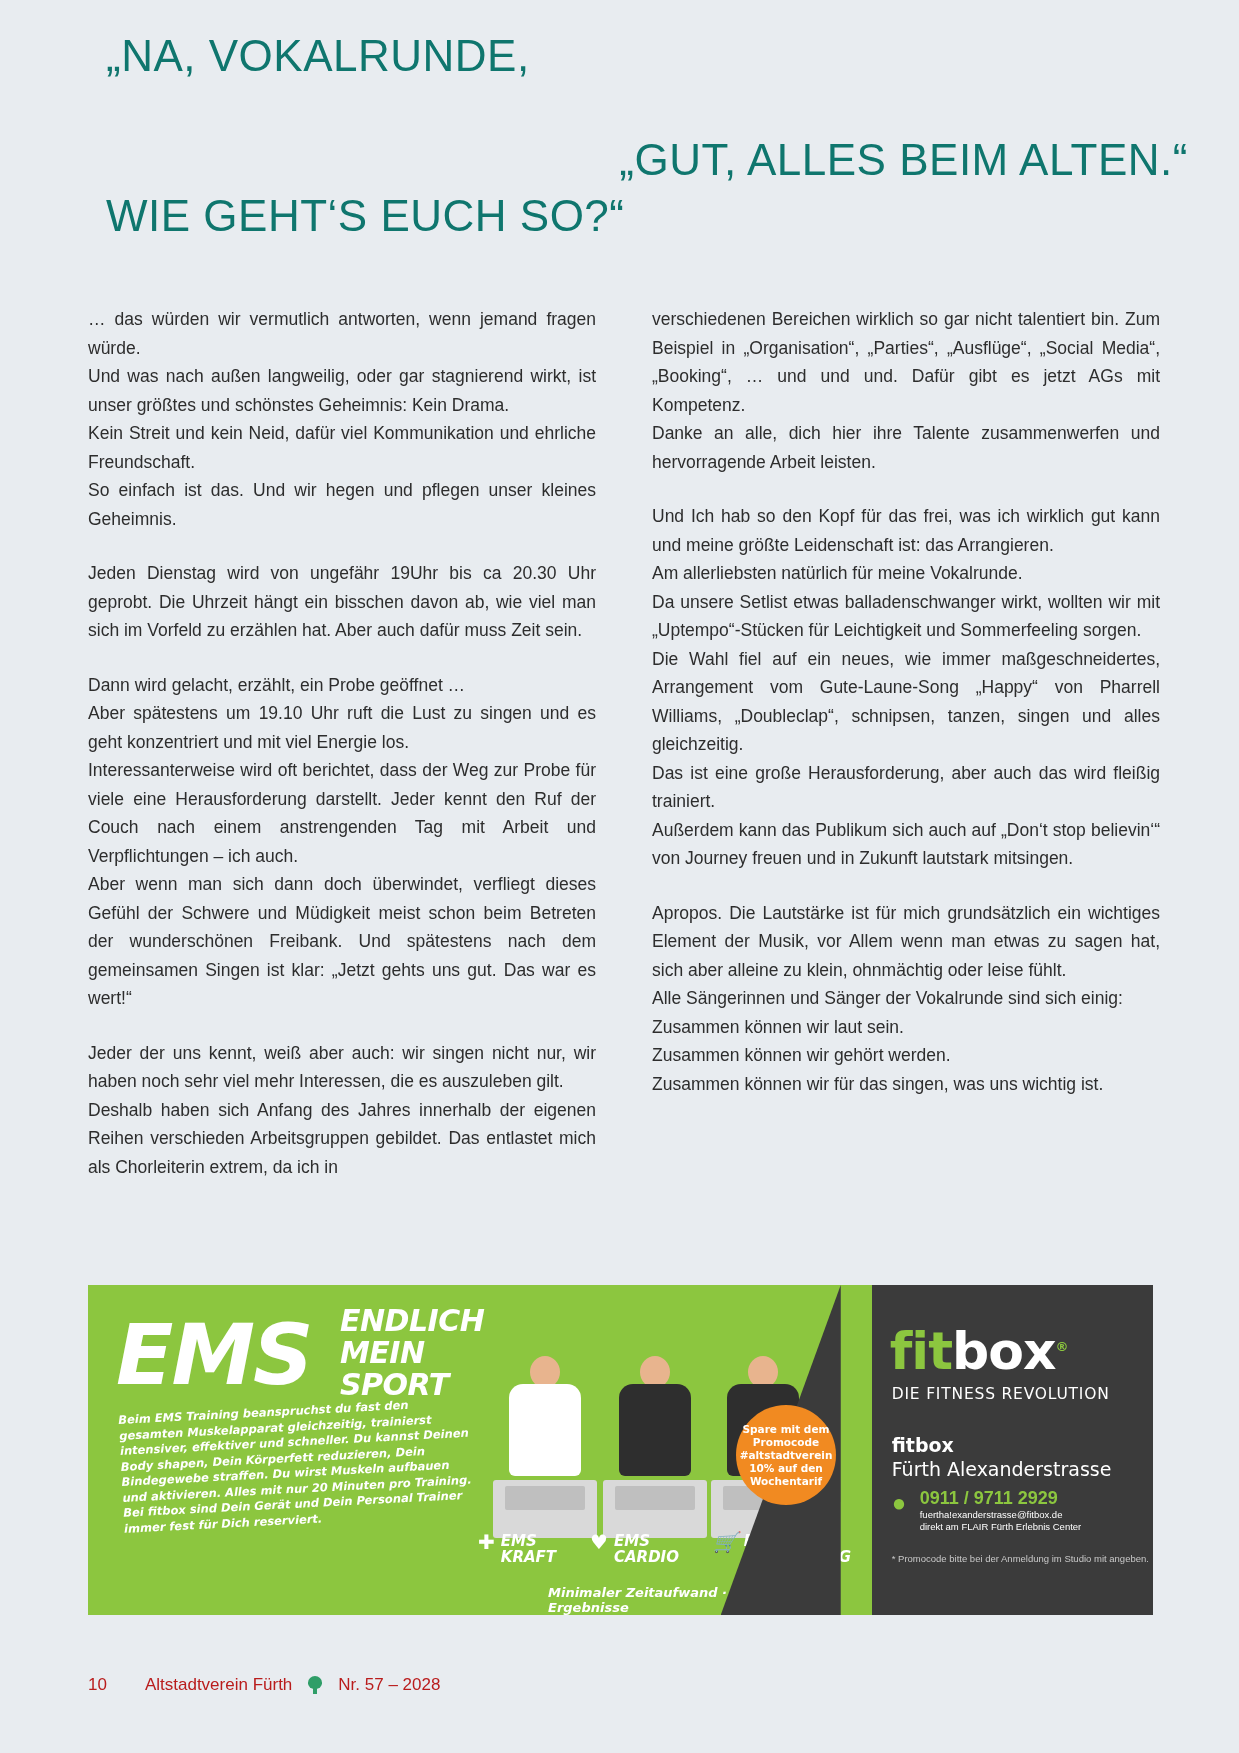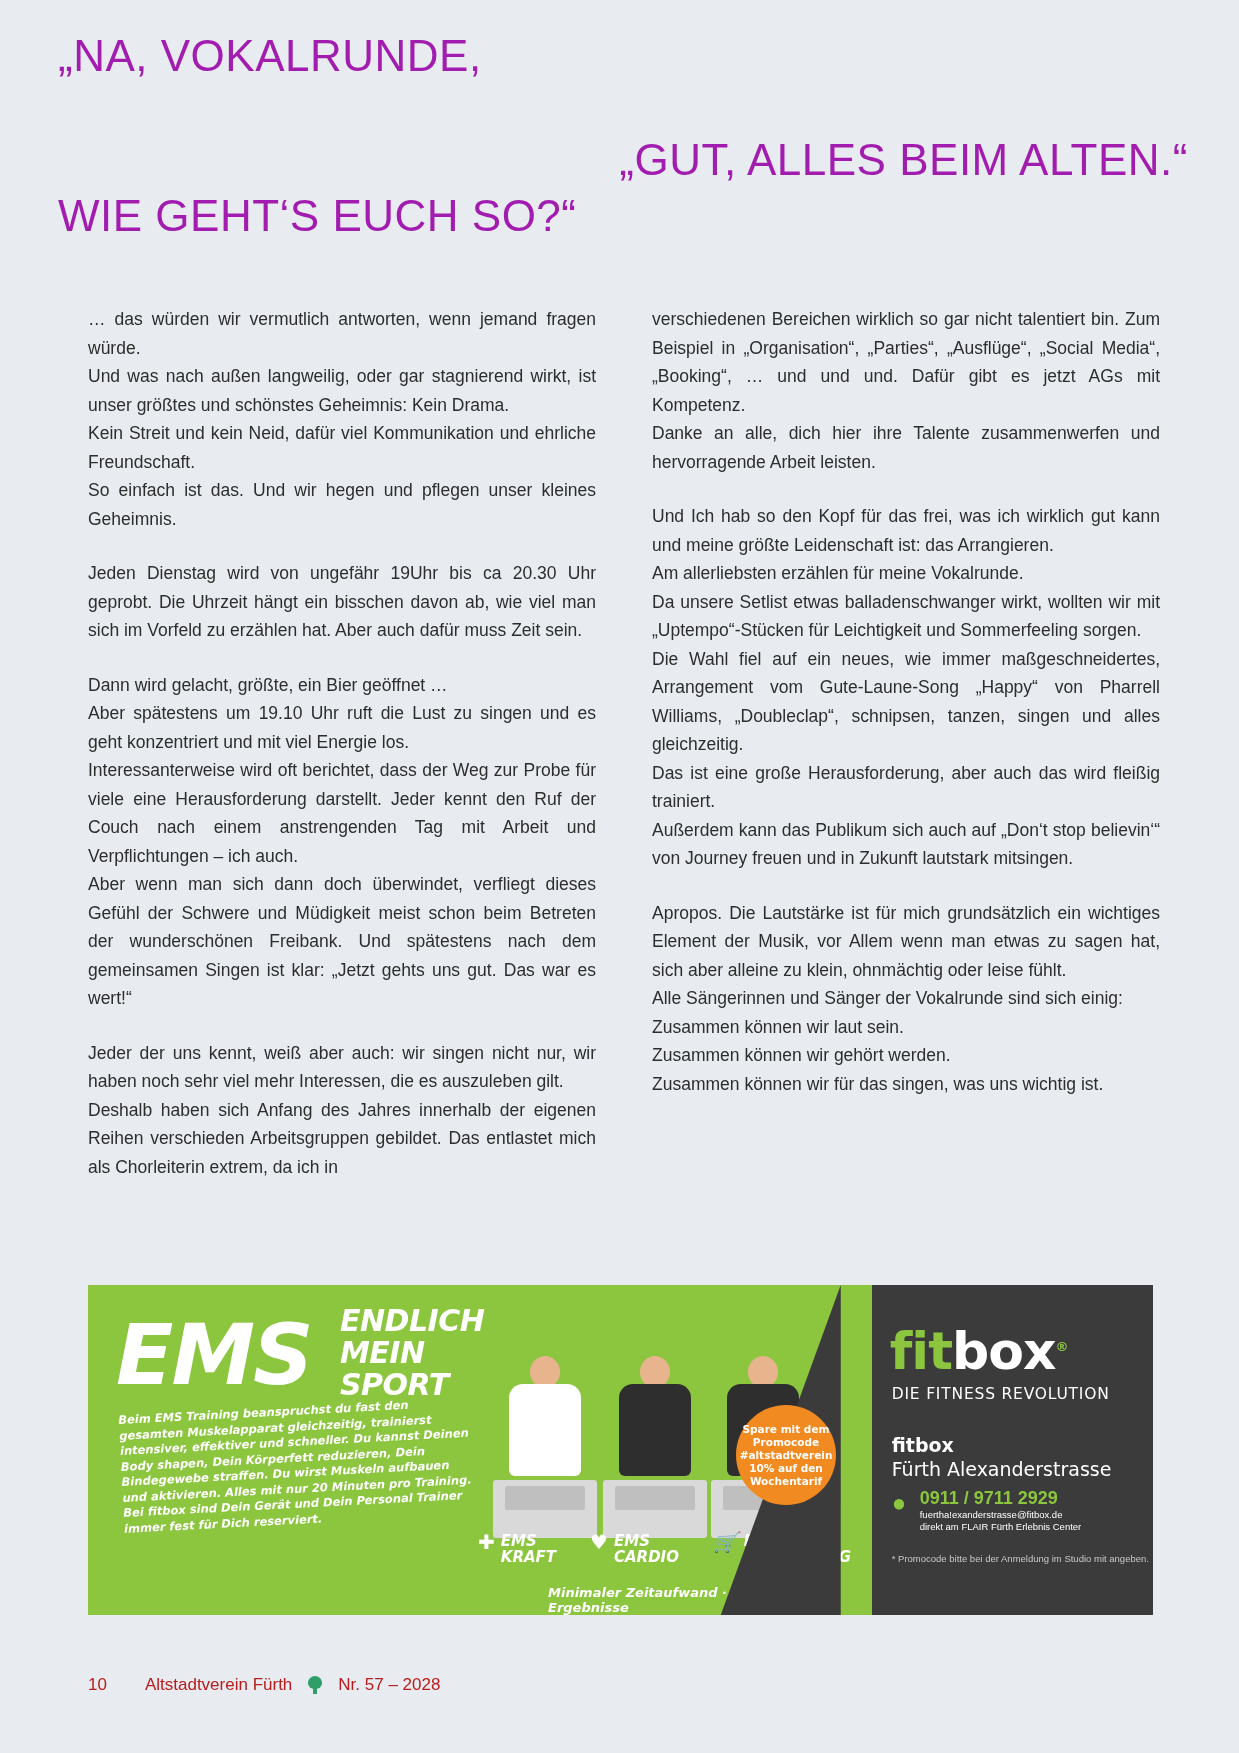--- a/index.html
+++ b/index.html
@@ -23,26 +23,27 @@
   }
 
   
   .headline {
     position: absolute;
     left: 58px;
     top: 28px;
     width: 1130px;
   }
   .headline .hl-line {
-    color: #a21caf;
+    color: #0f766e;
     font-size: 44px;
     line-height: 56px;
     letter-spacing: 0.5px;
     font-weight: 400;
     white-space: pre;
+    margin-left: 48px;
   }
   .headline .hl-line.right {
     text-align: right;
     margin-top: 48px;
   }
 
   
   .columns {
     position: absolute;
     left: 88px;
@@ -360,32 +361,32 @@
     <div class="hl-line">WIE GEHT‘S EUCH SO?“</div>
   </div>
 
   <div class="columns">
     <div class="col">
       <p class="nogap">… das würden wir vermutlich antworten, wenn jemand fragen würde.</p>
       <p class="nogap">Und was nach außen langweilig, oder gar stagnierend wirkt, ist unser größtes und schönstes Geheimnis: Kein Drama.</p>
       <p class="nogap">Kein Streit und kein Neid, dafür viel Kommunikation und ehrliche Freundschaft.</p>
       <p class="nogap">So einfach ist das. Und wir hegen und pflegen unser kleines Geheimnis.</p>
       <p class="gap">Jeden Dienstag wird von ungefähr 19Uhr bis ca 20.30 Uhr geprobt. Die Uhrzeit hängt ein bisschen davon ab, wie viel man sich im Vorfeld zu erzählen hat. Aber auch dafür muss Zeit sein.</p>
-      <p class="gap">Dann wird gelacht, größte, ein Bier geöffnet …</p>
+      <p class="gap">Dann wird gelacht, erzählt, ein Probe geöffnet …</p>
       <p class="nogap">Aber spätestens um 19.10 Uhr ruft die Lust zu singen und es geht konzentriert und mit viel Energie los.</p>
       <p class="nogap">Interessanterweise wird oft berichtet, dass der Weg zur Probe für viele eine Herausforderung darstellt. Jeder kennt den Ruf der Couch nach einem anstrengenden Tag mit Arbeit und Verpflichtungen – ich auch.</p>
       <p class="nogap">Aber wenn man sich dann doch überwindet, verfliegt dieses Gefühl der Schwere und Müdigkeit meist schon beim Betreten der wunderschönen Freibank. Und spätestens nach dem gemeinsamen Singen ist klar: „Jetzt gehts uns gut. Das war es wert!“</p>
       <p class="gap">Jeder der uns kennt, weiß aber auch: wir singen nicht nur, wir haben noch sehr viel mehr Interessen, die es auszuleben gilt.</p>
       <p class="nogap">Deshalb haben sich Anfang des Jahres innerhalb der eigenen Reihen verschieden Arbeitsgruppen gebildet. Das entlastet mich als Chorleiterin extrem, da ich in</p>
     </div>
     <div class="col">
       <p class="nogap">verschiedenen Bereichen wirklich so gar nicht talentiert bin. Zum Beispiel in „Organisation“, „Parties“, „Ausflüge“, „Social Media“, „Booking“, … und und und. Dafür gibt es jetzt AGs mit Kompetenz.</p>
       <p class="nogap">Danke an alle, dich hier ihre Talente zusammenwerfen und hervorragende Arbeit leisten.</p>
       <p class="gap">Und Ich hab so den Kopf für das frei, was ich wirklich gut kann und meine größte Leidenschaft ist: das Arrangieren.</p>
-      <p class="nogap">Am allerliebsten erzählen für meine Vokalrunde.</p>
+      <p class="nogap">Am allerliebsten natürlich für meine Vokalrunde.</p>
       <p class="nogap">Da unsere Setlist etwas balladenschwanger wirkt, wollten wir mit „Uptempo“-Stücken für Leichtigkeit und Sommerfeeling sorgen.</p>
       <p class="nogap">Die Wahl fiel auf ein neues, wie immer maßgeschneidertes, Arrangement vom Gute-Laune-Song „Happy“ von Pharrell Williams, „Doubleclap“, schnipsen, tanzen, singen und alles gleichzeitig.</p>
       <p class="nogap">Das ist eine große Herausforderung, aber auch das wird fleißig trainiert.</p>
       <p class="nogap">Außerdem kann das Publikum sich auch auf „Don‘t stop believin‘“ von Journey freuen und in Zukunft lautstark mitsingen.</p>
       <p class="gap">Apropos. Die Lautstärke ist für mich grundsätzlich ein wichtiges Element der Musik, vor Allem wenn man etwas zu sagen hat, sich aber alleine zu klein, ohnmächtig oder leise fühlt.</p>
       <p class="nogap">Alle Sängerinnen und Sänger der Vokalrunde sind sich einig:</p>
       <p class="nogap">Zusammen können wir laut sein.</p>
       <p class="nogap">Zusammen können wir gehört werden.</p>
       <p class="nogap">Zusammen können wir für das singen, was uns wichtig ist.</p>
     </div>

